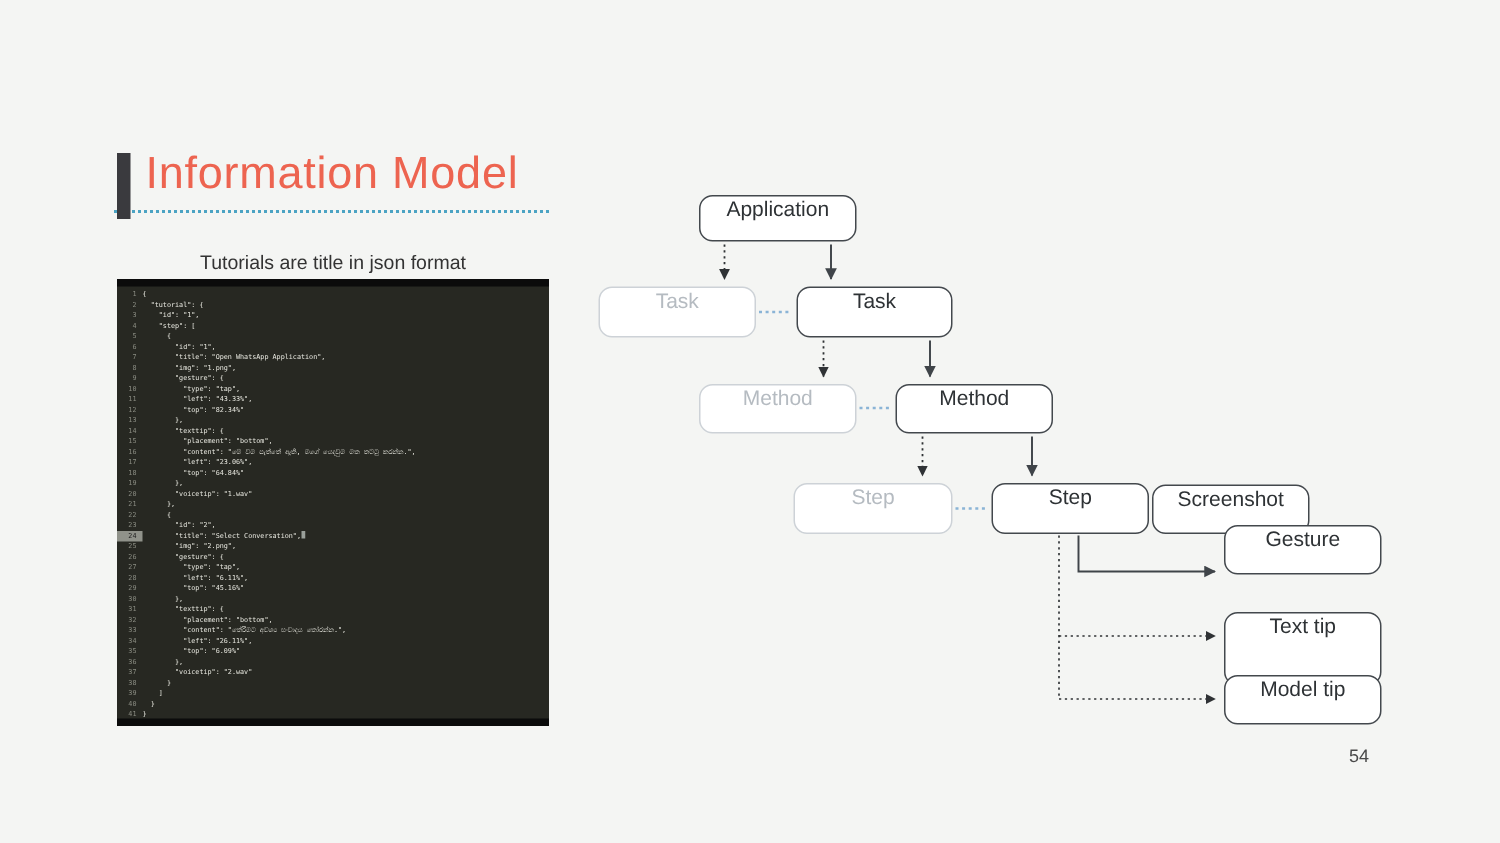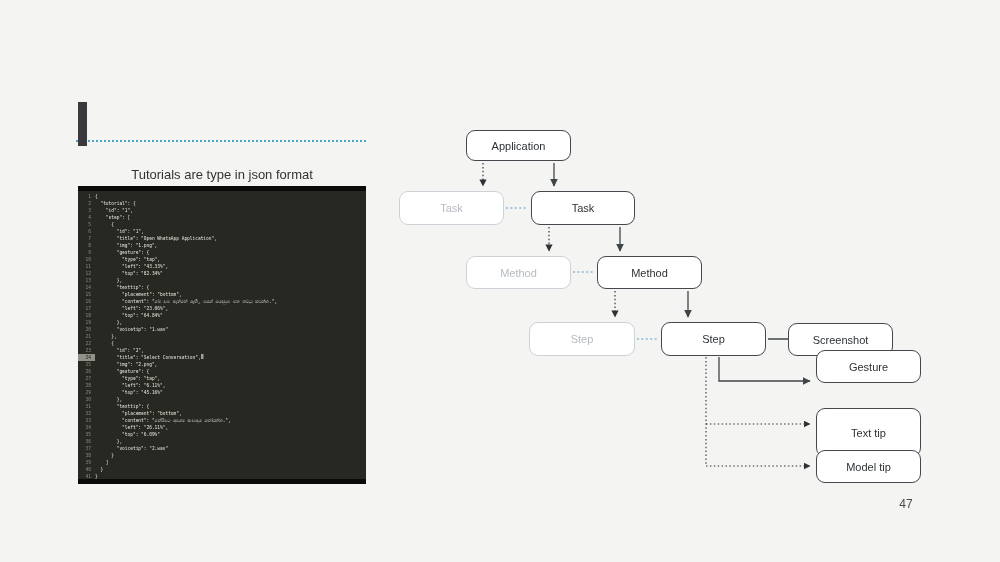--- a/index.html
+++ b/index.html
@@ -18,47 +18,48 @@
   .code-scale{transform:scale(0.5);transform-origin:0 0;width:576px;}
   .code-lines{font-family:"DejaVu Sans Mono","Liberation Mono",monospace;font-size:9px;line-height:14px;
     padding-top:4px;white-space:pre;color:#e8e8e0;}
   .crow{display:flex;height:14px;}
   .ln{display:inline-block;width:26px;flex:0 0 26px;text-align:right;padding-right:8px;color:#8a8c82;}
   .ln.hl{background:#90928a;color:#1e1e1e;}
   .lc{white-space:pre;}
   .cursor{display:inline-block;width:5px;height:10px;background:#9aa09a;margin-left:1px;vertical-align:middle;}
 
   
-  .dbox{position:absolute;display:flex;align-items:center;justify-content:center;background:#fff;
-    border:1.5px solid #43484d;border-radius:9px;font-size:11px;color:#2e3235;box-sizing:border-box;z-index:2;}
+  .dbox{position:absolute;display:flex;align-items:flex-start;justify-content:center;background:#fff;
+    border:1.5px solid #43484d;border-radius:9px;font-size:14px;color:#2e3235;box-sizing:border-box;z-index:2;}
   .dbox.ghost{border:1.3px solid #cdd2d7;color:#b5bbc1;}
   .b-application{left:466px;top:130px;width:105px;height:31px;}
   .b-task-ghost{left:399px;top:191px;width:105px;height:34px;}
   .b-task{left:531px;top:191px;width:104px;height:34px;}
   .b-method-ghost{left:466px;top:256px;width:105px;height:33px;}
   .b-method{left:597px;top:256px;width:105px;height:33px;}
   .b-step-ghost{left:529px;top:322px;width:106px;height:34px;}
   .b-step{left:661px;top:322px;width:105px;height:34px;}
-  .b-screenshot{left:788px;top:323px;width:105px;height:33px;}
+  .b-screenshot{left:768px;top:323px;width:105px;height:33px;}
   .b-gesture{left:816px;top:350px;width:105px;height:33px;}
   .b-texttip{left:816px;top:408px;width:105px;height:49px;}
   .b-voicetip{left:816px;top:450px;width:105px;height:33px;}
 
   .connectors{position:absolute;left:0;top:0;width:1000px;height:562px;z-index:1;}
 
   .page-number{position:absolute;left:886px;top:497px;width:40px;text-align:center;font-size:12px;color:#4a4a4a;}
 </style>
 </head>
 <body>
 
 <div class="slide">
 
   <div class="accent-bar"></div>
+  <div class="title">Information Model</div>
   <div class="title-underline"></div>
-  <div class="subtitle">Tutorials are type in json format</div>
+  <div class="subtitle">Tutorials are title in json format</div>
 
   <div class="code-panel">
     <div class="code-scale">
       <div class="code-lines"><div class="crow"><span class="ln">1</span><span class="lc">{</span></div><div class="crow"><span class="ln">2</span><span class="lc">  "tutorial": {</span></div><div class="crow"><span class="ln">3</span><span class="lc">    "id": "1",</span></div><div class="crow"><span class="ln">4</span><span class="lc">    "step": [</span></div><div class="crow"><span class="ln">5</span><span class="lc">      {</span></div><div class="crow"><span class="ln">6</span><span class="lc">        "id": "1",</span></div><div class="crow"><span class="ln">7</span><span class="lc">        "title": "Open WhatsApp Application",</span></div><div class="crow"><span class="ln">8</span><span class="lc">        "img": "1.png",</span></div><div class="crow"><span class="ln">9</span><span class="lc">        "gesture": {</span></div><div class="crow"><span class="ln">10</span><span class="lc">          "type": "tap",</span></div><div class="crow"><span class="ln">11</span><span class="lc">          "left": "43.33%",</span></div><div class="crow"><span class="ln">12</span><span class="lc">          "top": "82.34%"</span></div><div class="crow"><span class="ln">13</span><span class="lc">        },</span></div><div class="crow"><span class="ln">14</span><span class="lc">        "texttip": {</span></div><div class="crow"><span class="ln">15</span><span class="lc">          "placement": "bottom",</span></div><div class="crow"><span class="ln">16</span><span class="lc">          "content": "මේ වම පැත්තේ ඇති, මගේ යෙදවුම මත තට්ටු කරන්න.",</span></div><div class="crow"><span class="ln">17</span><span class="lc">          "left": "23.06%",</span></div><div class="crow"><span class="ln">18</span><span class="lc">          "top": "64.84%"</span></div><div class="crow"><span class="ln">19</span><span class="lc">        },</span></div><div class="crow"><span class="ln">20</span><span class="lc">        "voicetip": "1.wav"</span></div><div class="crow"><span class="ln">21</span><span class="lc">      },</span></div><div class="crow"><span class="ln">22</span><span class="lc">      {</span></div><div class="crow"><span class="ln">23</span><span class="lc">        "id": "2",</span></div><div class="crow"><span class="ln hl">24</span><span class="lc">        "title": "Select Conversation",</span><span class="cursor"></span></div><div class="crow"><span class="ln">25</span><span class="lc">        "img": "2.png",</span></div><div class="crow"><span class="ln">26</span><span class="lc">        "gesture": {</span></div><div class="crow"><span class="ln">27</span><span class="lc">          "type": "tap",</span></div><div class="crow"><span class="ln">28</span><span class="lc">          "left": "6.11%",</span></div><div class="crow"><span class="ln">29</span><span class="lc">          "top": "45.16%"</span></div><div class="crow"><span class="ln">30</span><span class="lc">        },</span></div><div class="crow"><span class="ln">31</span><span class="lc">        "texttip": {</span></div><div class="crow"><span class="ln">32</span><span class="lc">          "placement": "bottom",</span></div><div class="crow"><span class="ln">33</span><span class="lc">          "content": "තේරීමට අවශ්‍ය සංවාදය තෝරන්න.",</span></div><div class="crow"><span class="ln">34</span><span class="lc">          "left": "26.11%",</span></div><div class="crow"><span class="ln">35</span><span class="lc">          "top": "6.09%"</span></div><div class="crow"><span class="ln">36</span><span class="lc">        },</span></div><div class="crow"><span class="ln">37</span><span class="lc">        "voicetip": "2.wav"</span></div><div class="crow"><span class="ln">38</span><span class="lc">      }</span></div><div class="crow"><span class="ln">39</span><span class="lc">    ]</span></div><div class="crow"><span class="ln">40</span><span class="lc">  }</span></div><div class="crow"><span class="ln">41</span><span class="lc">}</span></div></div>
     </div>
   </div>
 
   <svg class="connectors" viewBox="0 0 1000 562">
     <defs>
       <marker id="ah-solid" markerWidth="7" markerHeight="7" refX="5.5" refY="3" orient="auto">
@@ -118,14 +119,14 @@
   <div class="dbox b-gesture">
       <span>Gesture</span>
     </div>
   <div class="dbox b-texttip">
       <span>Text tip</span>
     </div>
   <div class="dbox b-voicetip">
       <span>Model tip</span>
     </div>
 
-  <div class="page-number">47</div>
+  <div class="page-number">54</div>
 </div>
 
 </body></html>

